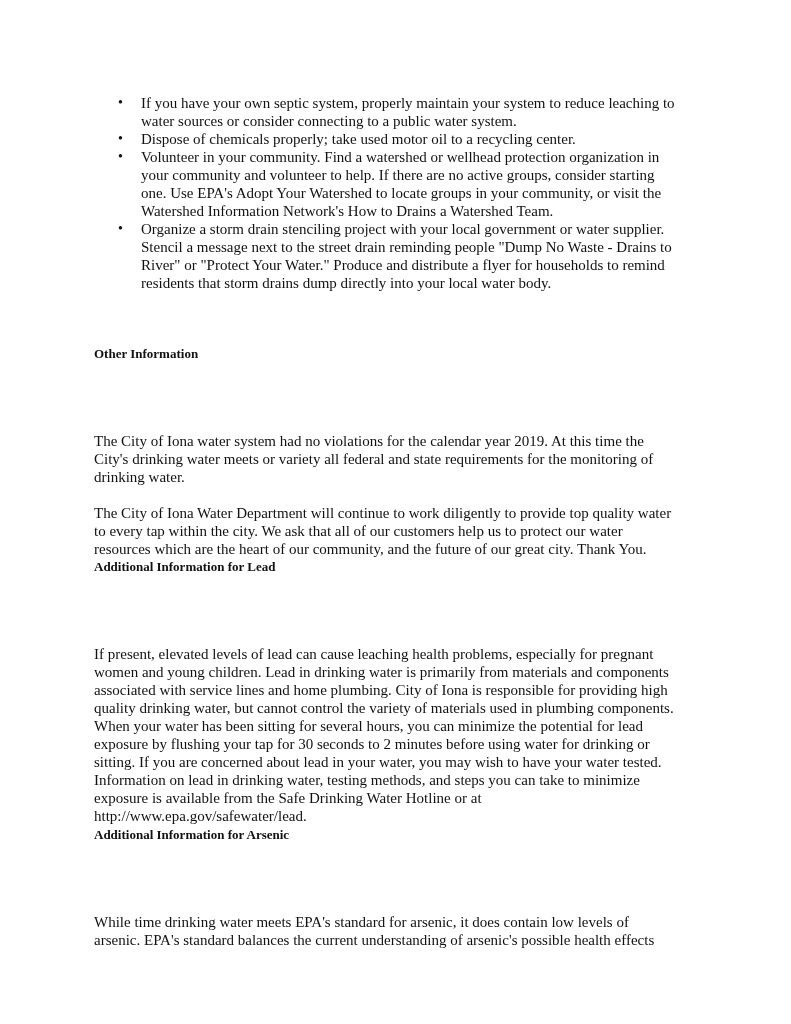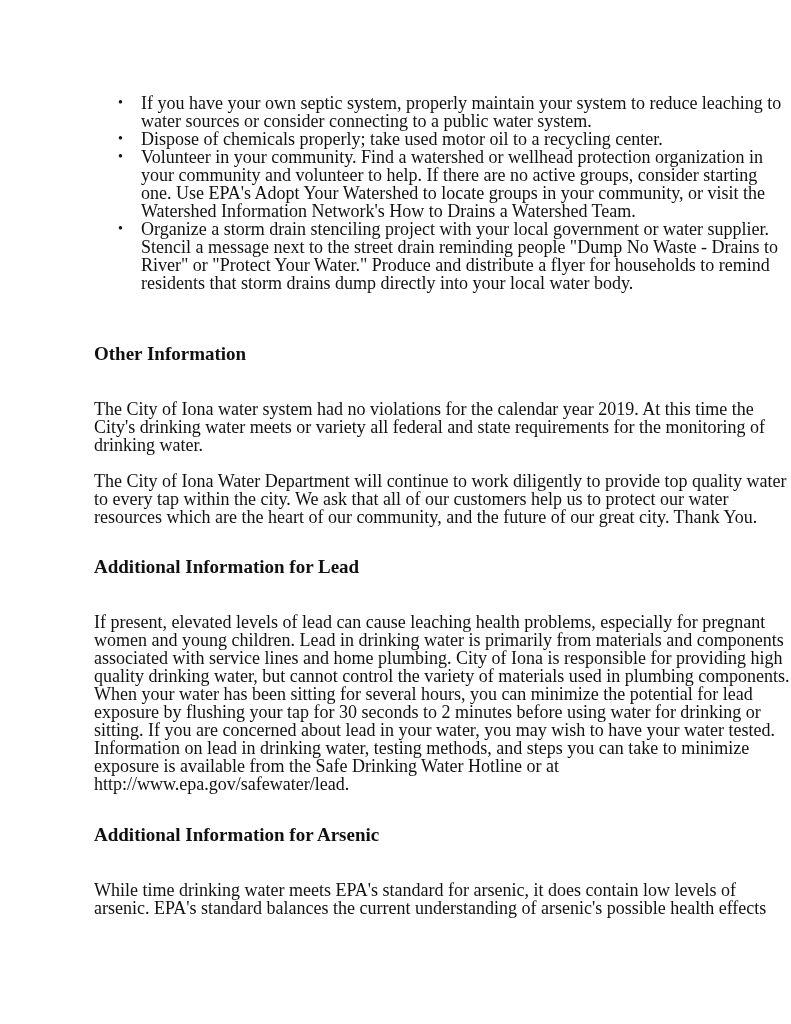--- a/index.html
+++ b/index.html
@@ -17,36 +17,36 @@
     }
     .page {
       position: absolute;
       left: 0;
       top: 0;
       width: 791px;
       height: 1024px;
     }
     .line {
       position: absolute;
-      font-size: 18px;
+      font-size: 15px;
       line-height: 18px;
       white-space: nowrap;
     }
     .bullet {
       position: absolute;
       left: 118px;
       font-size: 14px;
       line-height: 18px;
     }
     .bl { left: 141px; }
-    .pl { left: 94px; }
+    .pl { left: 94px; margin-top: 32px; }
     .heading {
       position: absolute;
       left: 94px;
-      font-size: 19px;
+      font-size: 13px;
       font-weight: bold;
       line-height: 18px;
       white-space: nowrap;
     }
   </style>
 </head>
 <body>
 
 <div class="page">
 

